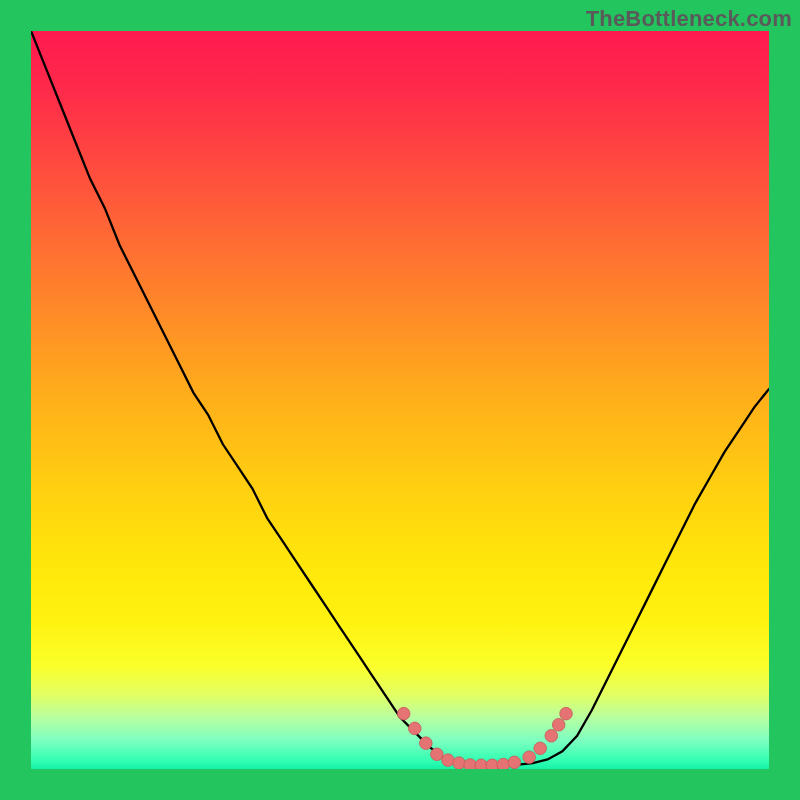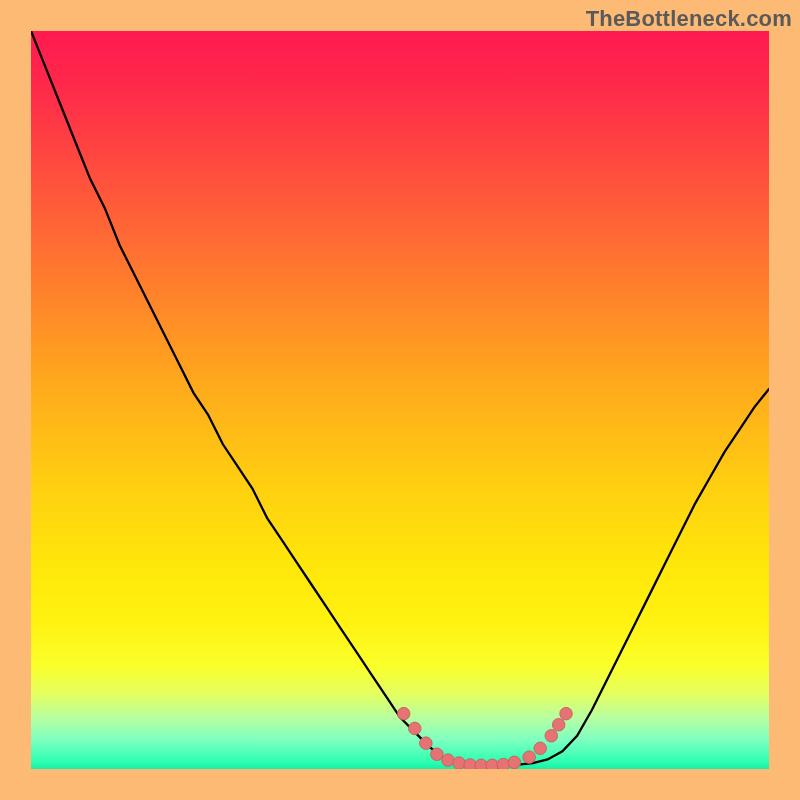--- a/index.html
+++ b/index.html
@@ -8,21 +8,21 @@
     width: 800px;
     height: 800px;
     background: #000;
     overflow: hidden;
     font-family: Arial, Helvetica, sans-serif;
   }
   .frame {
     position: relative;
     width: 800px;
     height: 800px;
-    background: #fdba74;
+    background: #22c55e;
   }
   .plot-area {
     position: absolute;
     left: 31px;
     top: 31px;
     width: 738px;
     height: 738px;
     
     background: linear-gradient(
       to bottom,

